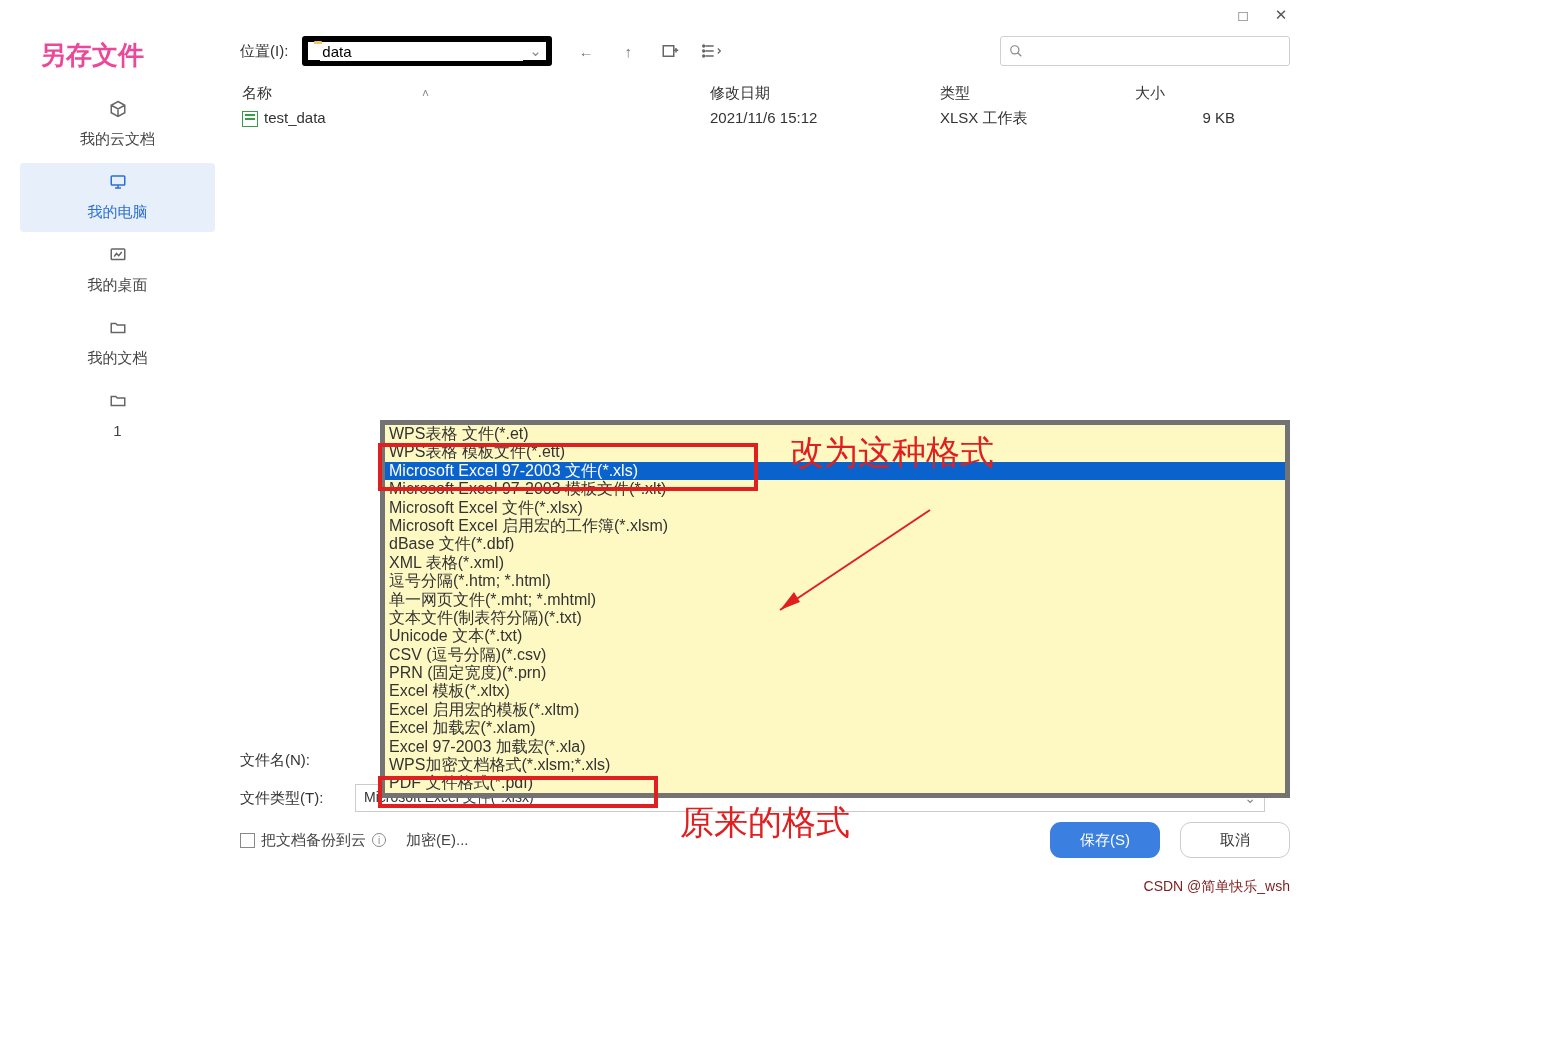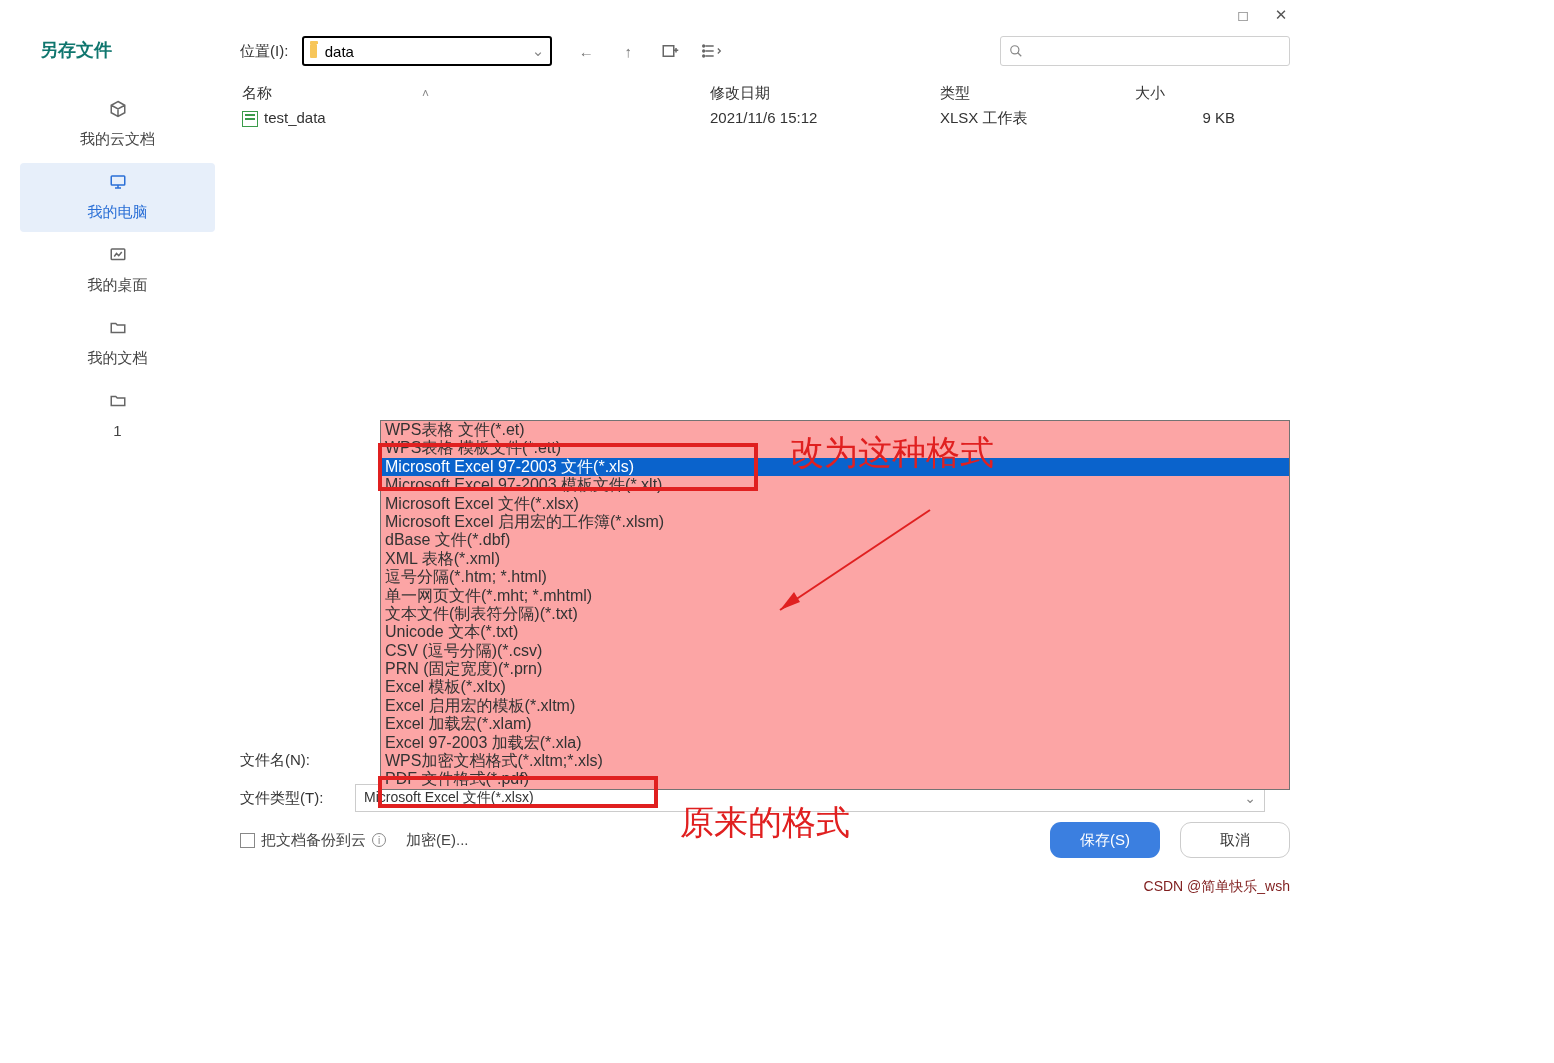--- a/index.html
+++ b/index.html
@@ -1,28 +1,28 @@
 <!DOCTYPE html>
 <html><head>
 <meta charset="utf-8">
 <style>
   * { box-sizing: border-box; font-family: "Microsoft YaHei", "PingFang SC", Arial, sans-serif; }
   body { margin: 0; background: #fff; width: 1300px; height: 900px; position: relative; font-size: 15px; color: #333; }
   .window { position: absolute; left: 0; top: 0; width: 1300px; height: 870px; background: #fff; }
   .winctrl { position: absolute; top: 6px; right: 10px; display: flex; gap: 20px; }
   .winctrl span { width: 18px; height: 18px; display: flex; align-items: center; justify-content: center; color: #555; }
-  .title { position: absolute; top: 38px; left: 40px; font-size: 18px; font-weight: 700; color: #0f766e; }
+  .title { position: absolute; top: 38px; left: 40px; font-size: 26px; font-weight: 700; color: #ec4899; }
   .sidebar { position: absolute; top: 90px; left: 20px; width: 195px; }
   .side-item { display: flex; align-items: center; gap: 12px; padding: 10px 14px; border-radius: 4px; color: #444; font-size: 15px; margin-bottom: 4px; flex-direction: column; }
   .side-item.active { background: #e7effa; color: #2a6fd6; }
   .side-item svg, .side-item .ic { width: 18px; height: 18px; flex-shrink: 0; }
   .main { position: absolute; left: 240px; top: 30px; right: 10px; bottom: 0; }
   .locrow { display: flex; align-items: center; gap: 10px; height: 42px; }
   .loclabel { font-size: 15px; color: #333; margin-right: 4px; }
-  .locbox { display: flex; align-items: center; gap: 6px; border: 2px solid #000000; height: 30px; padding: 0 6px; width: 250px; border-radius: 3px; }
+  .locbox { display: flex; align-items: center; gap: 6px; border: 6px solid #000000; height: 30px; padding: 0 6px; width: 250px; border-radius: 3px; }
   .folder-ic { width: 18px; height: 14px; background: #f7c65a; border-radius: 1px; position: relative; }
   .folder-ic::before { content: ''; position: absolute; top: -3px; left: 0; width: 8px; height: 3px; background: #f7c65a; border-radius: 1px 1px 0 0; }
   .locbox input { border: none; outline: none; flex: 1; font-size: 15px; }
   .locbox .chev { color: #888; }
   .navicons { display: flex; gap: 22px; margin-left: 14px; color: #777; }
   .navicons span { display: inline-flex; align-items: center; justify-content: center; width: 20px; height: 20px; }
   .searchbox { margin-left: auto; border: 1px solid #d0d0d0; height: 30px; width: 290px; border-radius: 3px; display: flex; align-items: center; padding: 0 8px; color: #888; }
   .headers { display: flex; margin-top: 12px; font-size: 15px; color: #333; padding-bottom: 4px; }
   .col-name { width: 440px; padding-left: 2px; }
   .col-date { width: 230px; margin-left: 30px; }
@@ -41,21 +41,21 @@
   .ft-input .chev { margin-left: auto; color: #888; }
   .bottomrow { position: absolute; bottom: 12px; left: 0; right: 0; display: flex; align-items: center; gap: 20px; }
   .chk { width: 15px; height: 15px; border: 1px solid #888; display: inline-block; margin-right: 6px; vertical-align: -2px; }
   .backup { font-size: 15px; color: #444; display: flex; align-items: center; justify-content: center; }
   .info-ic { width: 14px; height: 14px; border: 1px solid #888; border-radius: 50%; display: inline-flex; align-items: center; justify-content: center; font-size: 10px; margin-left: 6px; color: #888; }
   .encrypt { font-size: 15px; color: #444; }
   .btn { height: 36px; min-width: 110px; border-radius: 11px; display: flex; align-items: center; justify-content: center; font-size: 15px; }
   .btn-primary { background: #3b7fe0; color: #fff; margin-left: auto; }
   .btn-secondary { background: #fff; border: 1px solid #ccc; color: #333; }
 
-  .dropdown { position: absolute; left: 380px; top: 420px; width: 910px; background: #fca5a5; border: 1px solid #737373; font-family: "SimSun", monospace; font-size: 16px; line-height: 1.15; }
+  .dropdown { position: absolute; left: 380px; top: 420px; width: 910px; background: #fef9c3; border: 5px solid #737373; font-family: "SimSun", monospace; font-size: 16px; line-height: 1.15; }
   .dropdown div { padding: 0 4px; white-space: nowrap; overflow: hidden; }
   .dropdown .sel { background: #0a63cc; color: #fff; }
 
   .redbox1 { position: absolute; border: 4px solid #e02020; left: 378px; top: 443px; width: 380px; height: 48px; }
   .redbox2 { position: absolute; border: 4px solid #e02020; left: 378px; top: 776px; width: 280px; height: 32px; }
   .redtext1 { position: absolute; left: 790px; top: 430px; color: #e02020; font-size: 34px; font-weight: 400; }
   .redtext2 { position: absolute; left: 680px; top: 800px; color: #e02020; font-size: 34px; }
   .arrow { position: absolute; left: 760px; top: 500px; }
   .watermark { position: absolute; right: 10px; bottom: 4px; color: #7f1d1d; font-size: 14px; }
 </style>
@@ -191,21 +191,21 @@
     <div>逗号分隔(*.htm; *.html)</div>
     <div>单一网页文件(*.mht; *.mhtml)</div>
     <div>文本文件(制表符分隔)(*.txt)</div>
     <div>Unicode 文本(*.txt)</div>
     <div>CSV (逗号分隔)(*.csv)</div>
     <div>PRN (固定宽度)(*.prn)</div>
     <div>Excel 模板(*.xltx)</div>
     <div>Excel 启用宏的模板(*.xltm)</div>
     <div>Excel 加载宏(*.xlam)</div>
     <div>Excel 97-2003 加载宏(*.xla)</div>
-    <div>WPS加密文档格式(*.xltm;*.xls)</div>
+    <div>WPS加密文档格式(*.xlsm;*.xls)</div>
     <div>PDF 文件格式(*.pdf)</div>
   </div>
 
 <div class="redbox1"></div>
 <div class="redbox2"></div>
 <div class="redtext1">改为这种格式</div>
 <div class="redtext2">原来的格式</div>
 <svg class="arrow" width="180" height="130">
   <line x1="170" y1="10" x2="20" y2="110" stroke="#e02020" stroke-width="2"></line>
   <polygon points="20,110 34,92 40,102" fill="#e02020"></polygon>

